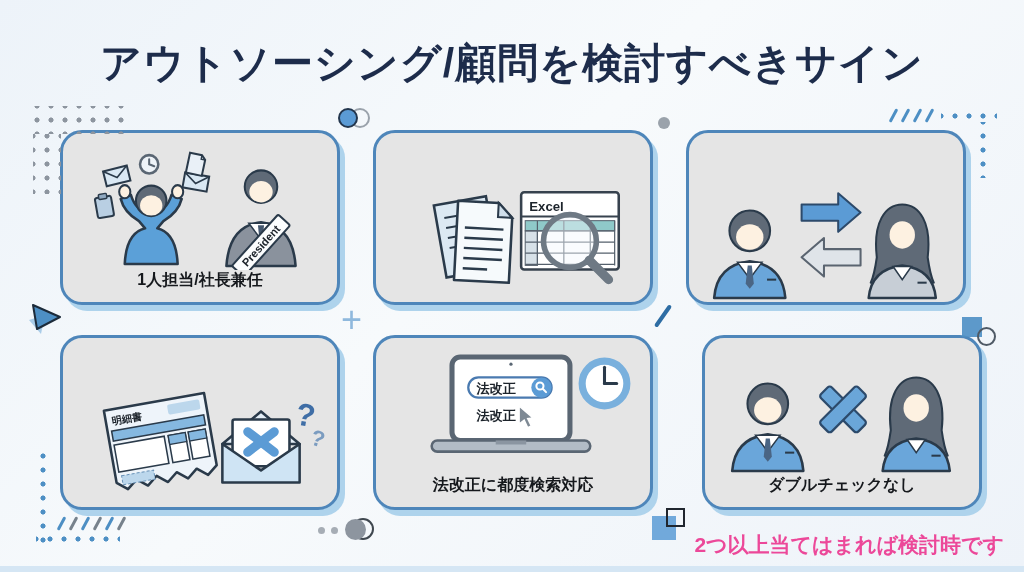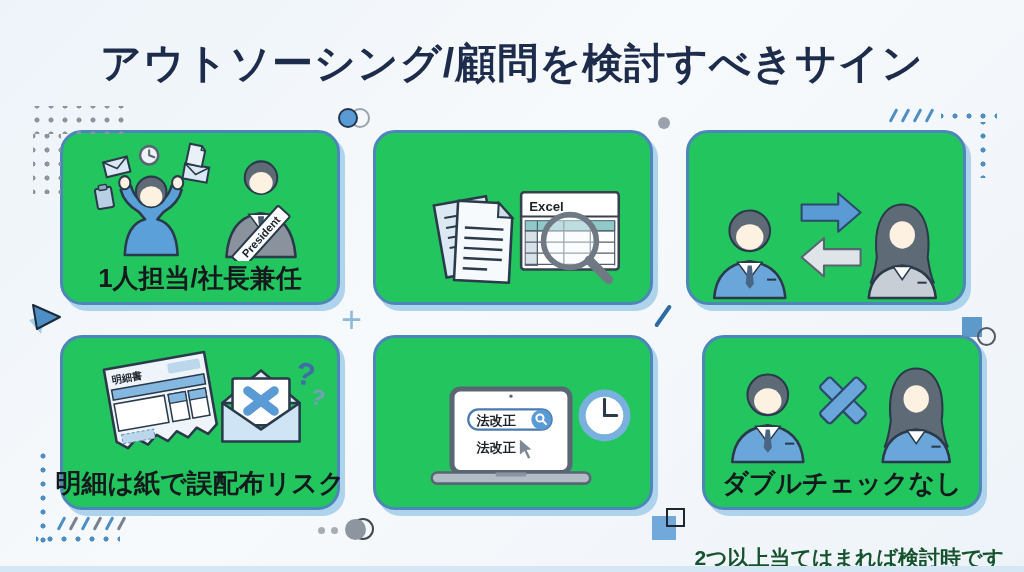--- a/index.html
+++ b/index.html
@@ -9,38 +9,38 @@
     font-family:"Liberation Sans","DejaVu Sans",sans-serif;
     background:linear-gradient(135deg,#edf3f9 0%,#f7fafc 45%,#eef3f9 100%);
   }
   .title {
     position:absolute; top:36px; left:0; width:100%;
     text-align:center; font-size:41px; font-weight:700;
     color:#1d2c4b; letter-spacing:1px; white-space:nowrap;
   }
   .card {
     position:absolute; width:280px; height:175px;
-    background:#22c55e; border:3px solid #4e86ba; border-radius:22px;
+    background:#e5e5e5; border:3px solid #4e86ba; border-radius:22px;
     box-shadow:5px 6px 0 #aed3ec;
     display:flex; flex-direction:column; align-items:center;
   }
   .card .illo { flex:1; width:100%; display:flex; align-items:flex-end; justify-content:center; padding-top:6px; }
   .card .label {
-    font-size:26px; font-weight:bold; color:#15181c;
+    font-size:16px; font-weight:bold; color:#15181c;
     margin-bottom:11px; white-space:nowrap; letter-spacing:0;
   }
   .c1 { left:60px;  top:130px; }
   .c2 { left:373px; top:130px; }
   .c3 { left:686px; top:130px; }
   .c4 { left:60px;  top:335px; }
   .c5 { left:373px; top:335px; }
   .c6 { left:686px; top:335px;margin-left:16px; }
   .footer-note {
     position:absolute; top:531px; right:20px;
-    font-size:21px; font-weight:bold; color:#14532d; white-space:nowrap;margin-top:13px;
+    font-size:21px; font-weight:bold; color:#ec4899; white-space:nowrap;
   }
   
   .dots { position:absolute; background-image:radial-gradient(circle,var(--dc) 2.3px,transparent 2.8px); background-size:14px 14px; background-position:center; }
   .dots.gray { --dc:#8d959f; }
   .dots.blue { --dc:#4d8fc4; }
   .slashes { position:absolute; display:flex; gap:9px; }
   .slashes i { display:block; width:3px; height:15px; border-radius:2px; background:#4d8fc4; transform:rotate(28deg); }
   .slashes i.alt { background:#77828c; }
   .dot-single { position:absolute; border-radius:50%; }
   .ring { position:absolute; border-radius:50%; background:transparent; }
@@ -176,21 +176,20 @@
           <line x1="193" y1="46" x2="167" y2="66" stroke="#5b9bd5" stroke-width="9" stroke-linecap="round"></line>
         </g>
         <path d="M142,58 L180,84 L218,58 L218,96 L142,96 Z" fill="#cfe4f4" stroke="#2a3a4a" stroke-width="2.5" stroke-linejoin="round"></path>
       </g>
       <g>
         <text x="222" y="40" text-anchor="middle" font-size="31" font-weight="bold" fill="#3f6ea6" transform="rotate(10 222 40)">?</text>
         <text x="234" y="60" text-anchor="middle" font-size="22" font-weight="bold" fill="#7b9cc0" transform="rotate(16 234 60)">?</text>
       </g>
     </svg>
   </div>
-  <div class="label">明細は紙で誤配布リスク</div>
 </div>
 
 <div class="card c5">
   <div class="illo">
     <svg width="250" height="122" viewBox="0 0 240 120">
       <g>
         <circle cx="210" cy="30" r="22" fill="#fff" stroke="#79b0dd" stroke-width="7"></circle>
         <line x1="210" y1="30" x2="210" y2="14" stroke="#2a3a4a" stroke-width="3" stroke-linecap="round"></line>
         <line x1="210" y1="30" x2="222" y2="30" stroke="#2a3a4a" stroke-width="3" stroke-linecap="round"></line>
       </g>
@@ -204,20 +203,21 @@
           <circle cx="146.5" cy="32.5" r="3.5" fill="none" stroke="#fff" stroke-width="2"></circle>
           <line x1="149.5" y1="35.5" x2="152.5" y2="38.5" stroke="#fff" stroke-width="2" stroke-linecap="round"></line>
         </g>
         <text x="84" y="66" font-size="13" font-weight="bold" fill="#1c232b">法改正</text>
         <polygon points="126,52 126,70 131,66 134.5,73.5 138,71.8 134.5,64.5 140,64" fill="#7e8994" stroke="#fff" stroke-width="1.5"></polygon>
         <rect x="40" y="86" width="156" height="11" rx="5.5" fill="#b2bcc6" stroke="#5a6673" stroke-width="2.5"></rect>
         <rect x="103" y="86" width="30" height="4" fill="#8a95a1"></rect>
       </g>
     </svg>
   </div>
+  <div class="label">法改正に都度検索対応</div>
 </div>
 
 <div class="card c6">
   <div class="illo">
     <svg width="250" height="122" viewBox="0 0 240 120">
       <g transform="translate(2,4)">
         <path d="M10,112 C12,87 27,78 45,76 C63,78 78,87 80,112 Z" fill="#6aa6da" stroke="#2a3a4a" stroke-width="2.5" stroke-linejoin="round"></path>
         <polygon points="33,77 57,77 45,93" fill="#fff" stroke="#2a3a4a" stroke-width="1.5"></polygon>
         <polygon points="43,80 47,80 49,98 45,103 41,98" fill="#4a6584"></polygon>
         <line x1="62" y1="94" x2="71" y2="94" stroke="#2a3a4a" stroke-width="2"></line>

